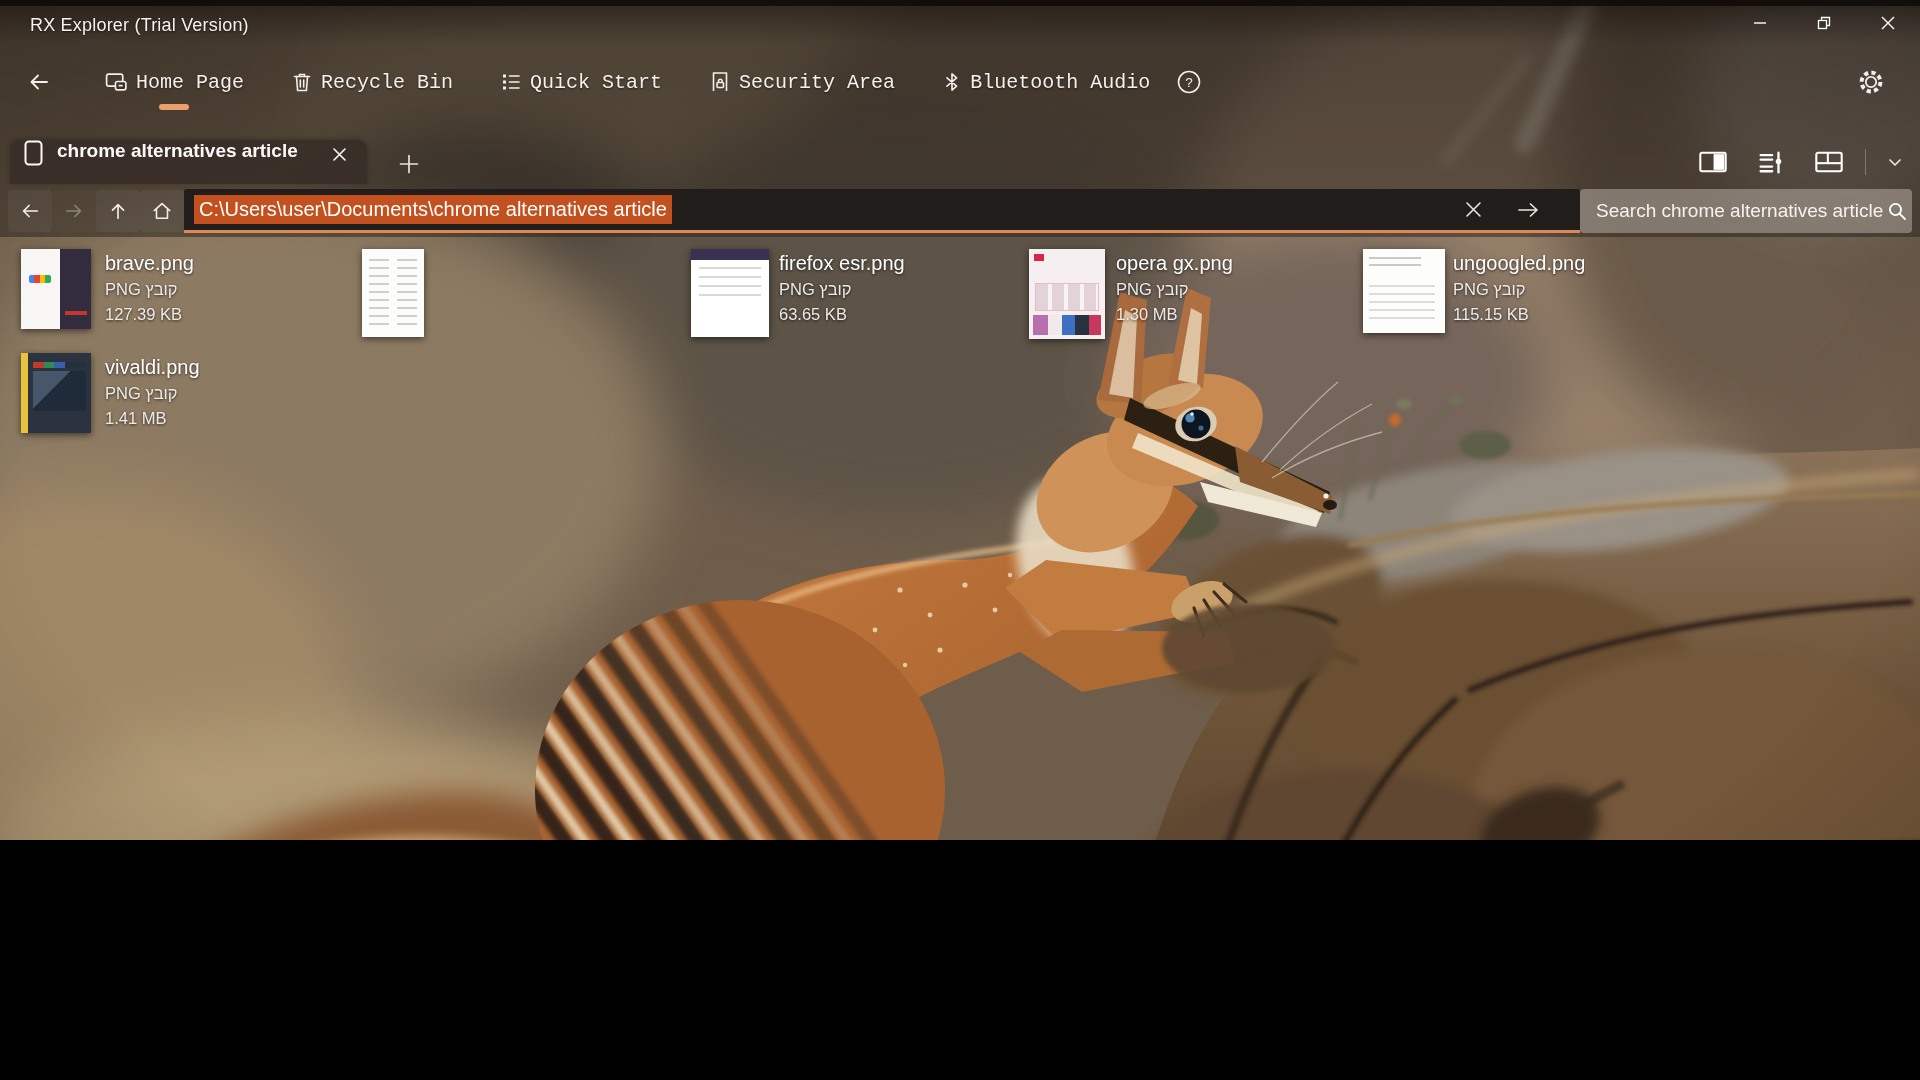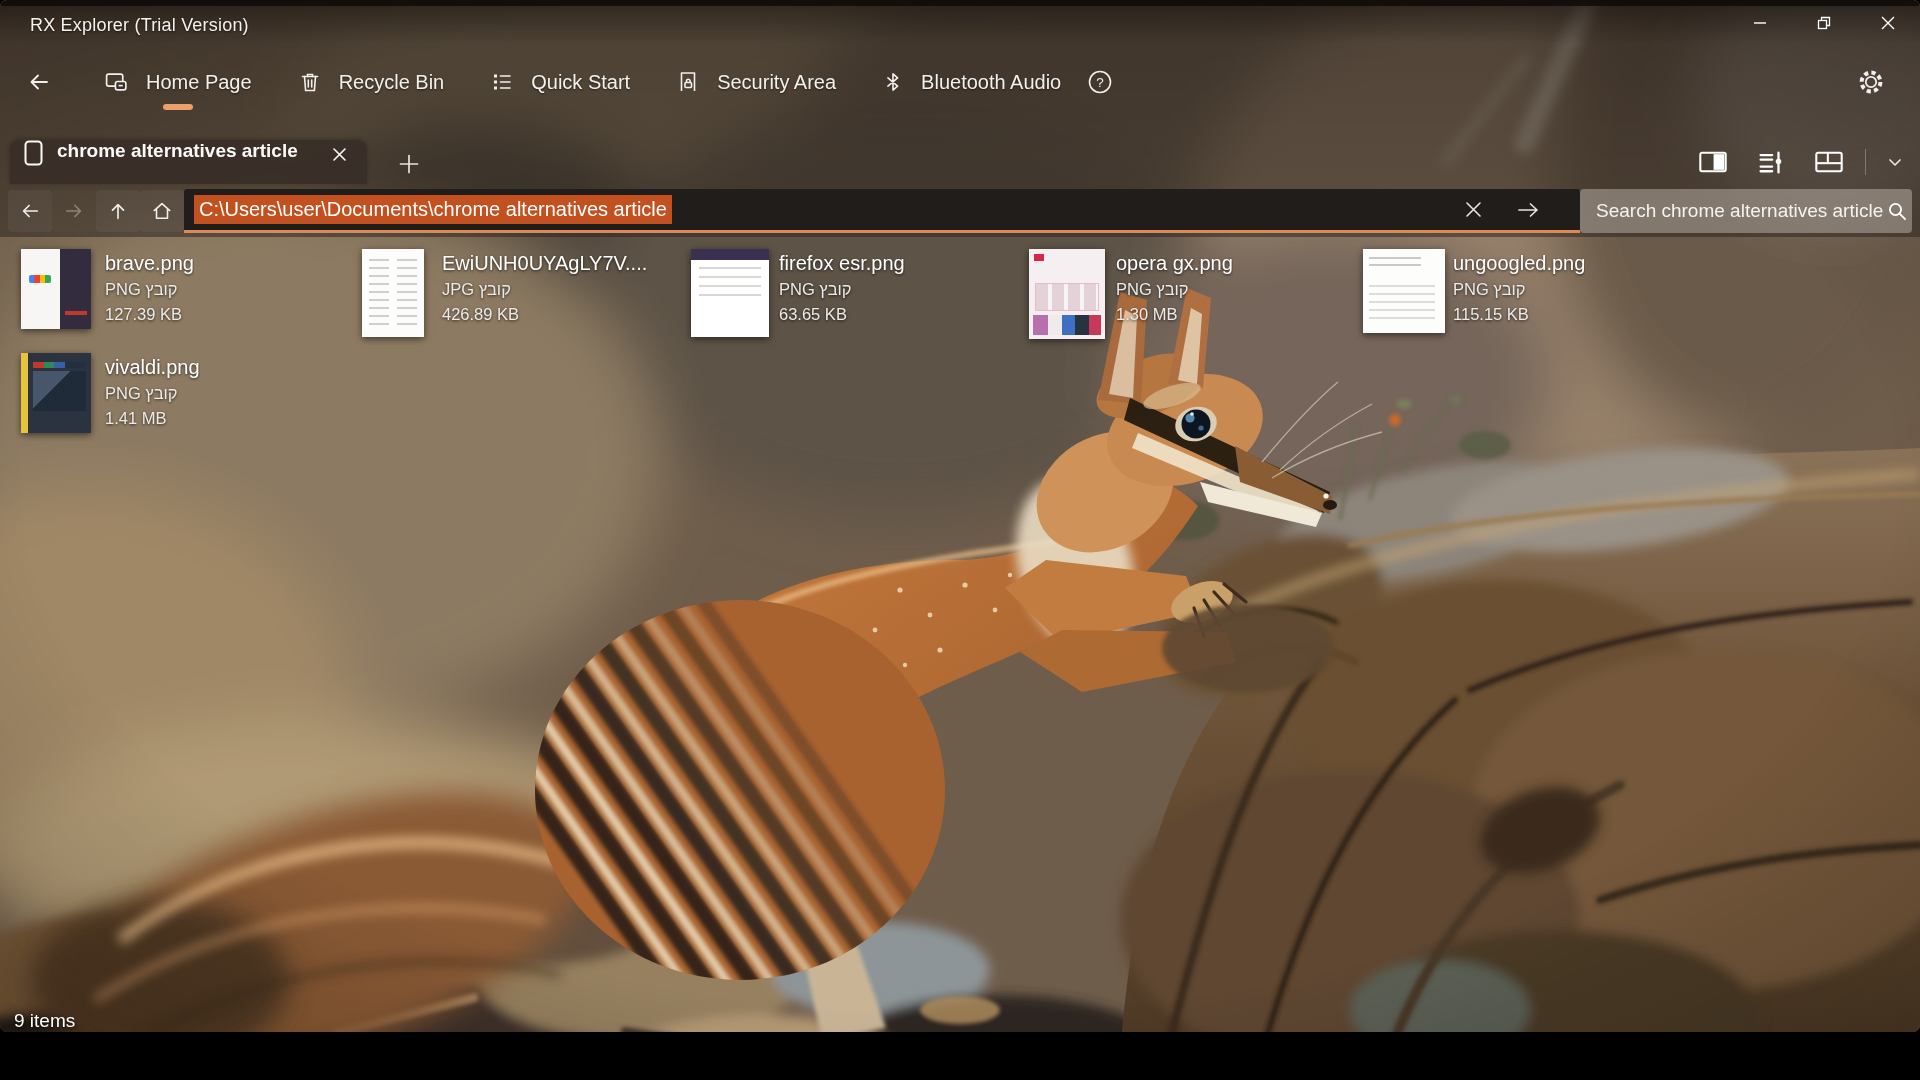--- a/index.html
+++ b/index.html
@@ -1,34 +1,34 @@
 <!DOCTYPE html>
 <html><head>
 <meta charset="utf-8">
 <style>
   html,body{margin:0;padding:0;background:#000;}
-  .screen{position:relative;width:1920px;height:1032px;overflow:hidden;
-          font-family:"Liberation Sans","DejaVu Sans",sans-serif;color:#fff;border-radius:7px;}
+  .screen{position:relative;width:1920px;height:840px;overflow:hidden;
+          font-family:"Liberation Sans","DejaVu Sans",sans-serif;color:#fff;}
   .screen svg.bg{position:absolute;inset:0;display:block;}
 
   
   .chrome-top{position:absolute;left:0;top:0;width:100%;height:237px;
     background:linear-gradient(180deg,rgba(26,20,16,.82) 0,rgba(40,32,26,.62) 44px,rgba(46,38,31,.55) 100%);}
   .top-strip{position:absolute;left:0;top:0;width:100%;height:6px;background:rgba(14,10,8,.85);}
 
   
   .titlebar{position:absolute;left:0;top:4px;width:100%;height:42px;display:flex;align-items:center;}
   .title{margin-left:30px;font-size:18px;letter-spacing:.2px;color:#f5f2ef;text-shadow:0 1px 2px rgba(0,0,0,.6);}
   .win-controls{position:absolute;right:0;top:-2px;display:flex;}
   .win-btn{width:64px;height:42px;display:flex;align-items:center;justify-content:center;cursor:default;}
 
   
   .navbar{position:absolute;left:0;top:48px;width:100%;height:68px;display:flex;align-items:center;padding:0 18px;box-sizing:border-box;}
   .nav-back{width:42px;height:42px;display:flex;align-items:center;justify-content:center;}
-  .nav-item{position:relative;height:60px;display:flex;align-items:center;gap:17px;margin-left:42px;padding:0 2px;}
+  .nav-item{position:relative;height:60px;display:flex;align-items:center;gap:7px;margin-left:42px;padding:0 2px;font-family:Liberation Mono, monospace;}
   .nav-item:first-of-type{margin-left:30px;}
   .nav-item .label{font-size:20px;color:#f4f1ed;text-shadow:0 1px 2px rgba(0,0,0,.55);white-space:nowrap;}
   .nav-item.active::after{content:"";position:absolute;left:50%;transform:translateX(-50%);bottom:2px;width:30px;height:6px;border-radius:3px;background:#EC9E6C;}
   .nav-help{margin-left:20px;width:34px;height:34px;display:flex;align-items:center;justify-content:center;}
   .nav-spacer{flex:1;}
   .nav-settings{width:46px;height:46px;display:flex;align-items:center;justify-content:center;margin-right:8px;}
 
   
   .tabbar{position:absolute;left:0;top:140px;width:100%;height:44px;display:flex;align-items:flex-end;}
   .tab{margin-left:10px;width:357px;height:44px;background:rgba(56,47,39,.94);border-radius:9px 9px 0 0;
@@ -511,25 +511,20 @@
         <div class="fname">brave.png</div>
         <div class="ftype">PNG קובץ</div>
         <div class="fsize">127.39 KB</div>
       </div>
     </div>
 
     <div class="tile">
       <div class="thumb-box">
           <div class="thumb th-ewi"></div>
         </div>
-      <div class="meta">
-        <div class="fname">EwiUNH0UYAgLY7V....</div>
-        <div class="ftype">JPG קובץ</div>
-        <div class="fsize">426.89 KB</div>
-      </div>
     </div>
 
     <div class="tile">
       <div class="thumb-box">
           <div class="thumb th-ffx"></div>
         </div>
       <div class="meta">
         <div class="fname">firefox esr.png</div>
         <div class="ftype">PNG קובץ</div>
         <div class="fsize">63.65 KB</div>

